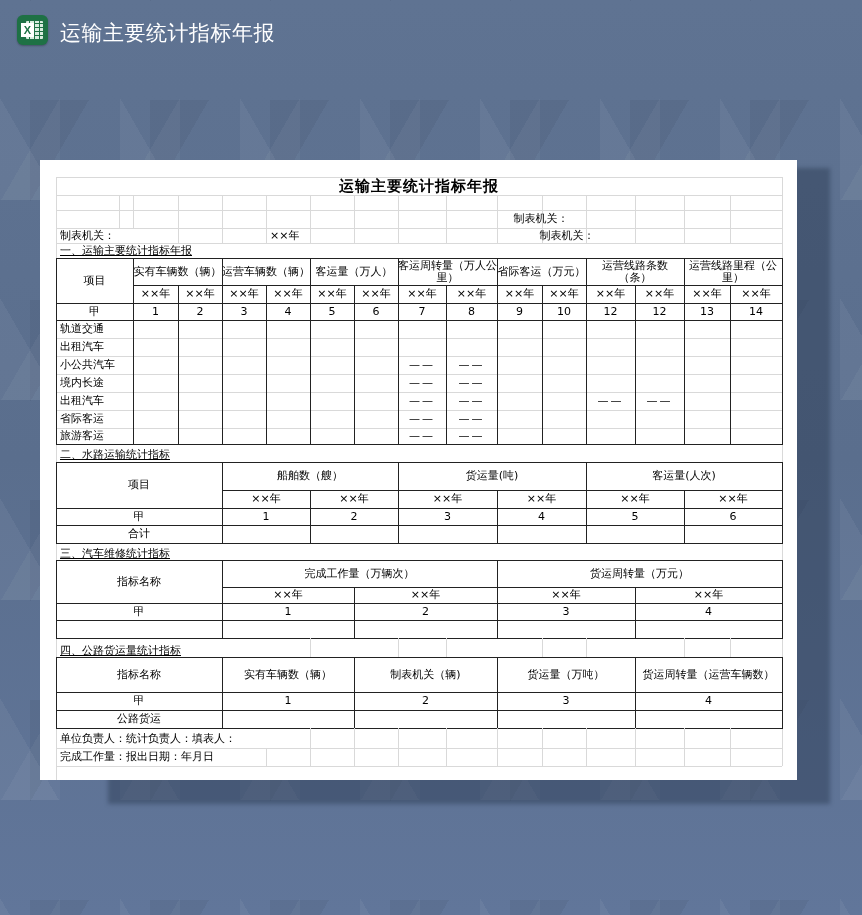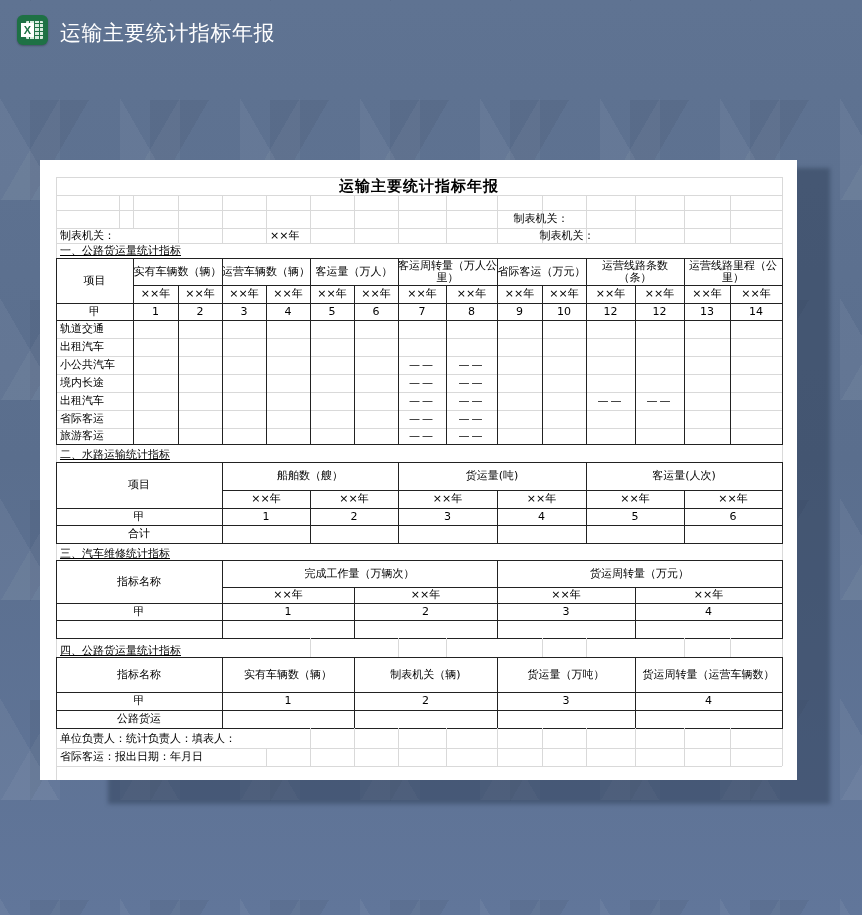--- a/index.html
+++ b/index.html
@@ -85,21 +85,21 @@
     <div class="vl" style="left: 542px; top: 228px; height: 15px;"></div>
     <div class="vl" style="left: 586px; top: 228px; height: 15px;"></div>
     <div class="vl" style="left: 635px; top: 228px; height: 15px;"></div>
     <div class="vl" style="left: 684px; top: 228px; height: 15px;"></div>
     <div class="vl" style="left: 730px; top: 228px; height: 15px;"></div>
     <div class="cell title" style="left: 56px; top: 177px; width: 726px; height: 18px;">运输主要统计指标年报</div>
     <div class="cell" style="left: 398px; top: 210px; width: 286px; height: 18px;">制表机关：</div>
     <div class="cell left" style="left: 56px; top: 228px; width: 120px; height: 15px;">制表机关：</div>
     <div class="cell left" style="left: 266px; top: 228px; width: 90px; height: 15px;">××年</div>
     <div class="cell" style="left: 497px; top: 228px; width: 140px; height: 15px;">制表机关：</div>
-    <div class="cell left sec-label" style="left: 56px; top: 243px; width: 200px; height: 15px;">一、公路货运量统计指标</div>
+    <div class="cell left sec-label" style="left: 56px; top: 243px; width: 200px; height: 15px;">一、运输主要统计指标年报</div>
     <div class="bh" style="left: 56px; top: 258px; width: 727px;"></div>
     <div class="bh" style="left: 133px; top: 285px; width: 650px;"></div>
     <div class="bh" style="left: 56px; top: 303px; width: 727px;"></div>
     <div class="bh" style="left: 56px; top: 320px; width: 727px;"></div>
     <div class="cell" style="left: 56px; top: 258px; width: 77px; height: 45px;">项目</div>
     <div class="cell wrap" style="left: 133px; top: 258px; width: 89px; height: 27px;">实有车辆数（辆）</div>
     <div class="cell wrap" style="left: 222px; top: 258px; width: 88px; height: 27px;">运营车辆数（辆）</div>
     <div class="cell wrap" style="left: 310px; top: 258px; width: 88px; height: 27px;">客运量（万人）</div>
     <div class="cell wrap" style="left: 398px; top: 258px; width: 99px; height: 27px;">客运周转量（万人公里）</div>
     <div class="cell wrap" style="left: 497px; top: 258px; width: 89px; height: 27px;">省际客运（万元）</div>
@@ -371,14 +371,14 @@
     <div class="vl" style="left: 398px; top: 728px; height: 38px;"></div>
     <div class="vl" style="left: 446px; top: 728px; height: 38px;"></div>
     <div class="vl" style="left: 497px; top: 728px; height: 38px;"></div>
     <div class="vl" style="left: 542px; top: 728px; height: 38px;"></div>
     <div class="vl" style="left: 586px; top: 728px; height: 38px;"></div>
     <div class="vl" style="left: 635px; top: 728px; height: 38px;"></div>
     <div class="vl" style="left: 684px; top: 728px; height: 38px;"></div>
     <div class="vl" style="left: 730px; top: 728px; height: 38px;"></div>
     <div class="vl" style="left: 266px; top: 748px; height: 18px;"></div>
     <div class="cell left" style="left: 56px; top: 730px; width: 260px; height: 18px;">单位负责人：统计负责人：填表人：</div>
-    <div class="cell left" style="left: 56px; top: 748px; width: 210px; height: 18px;">省际客运：报出日期：年月日</div>
+    <div class="cell left" style="left: 56px; top: 748px; width: 210px; height: 18px;">完成工作量：报出日期：年月日</div>
   </div>
 
 </body></html>

